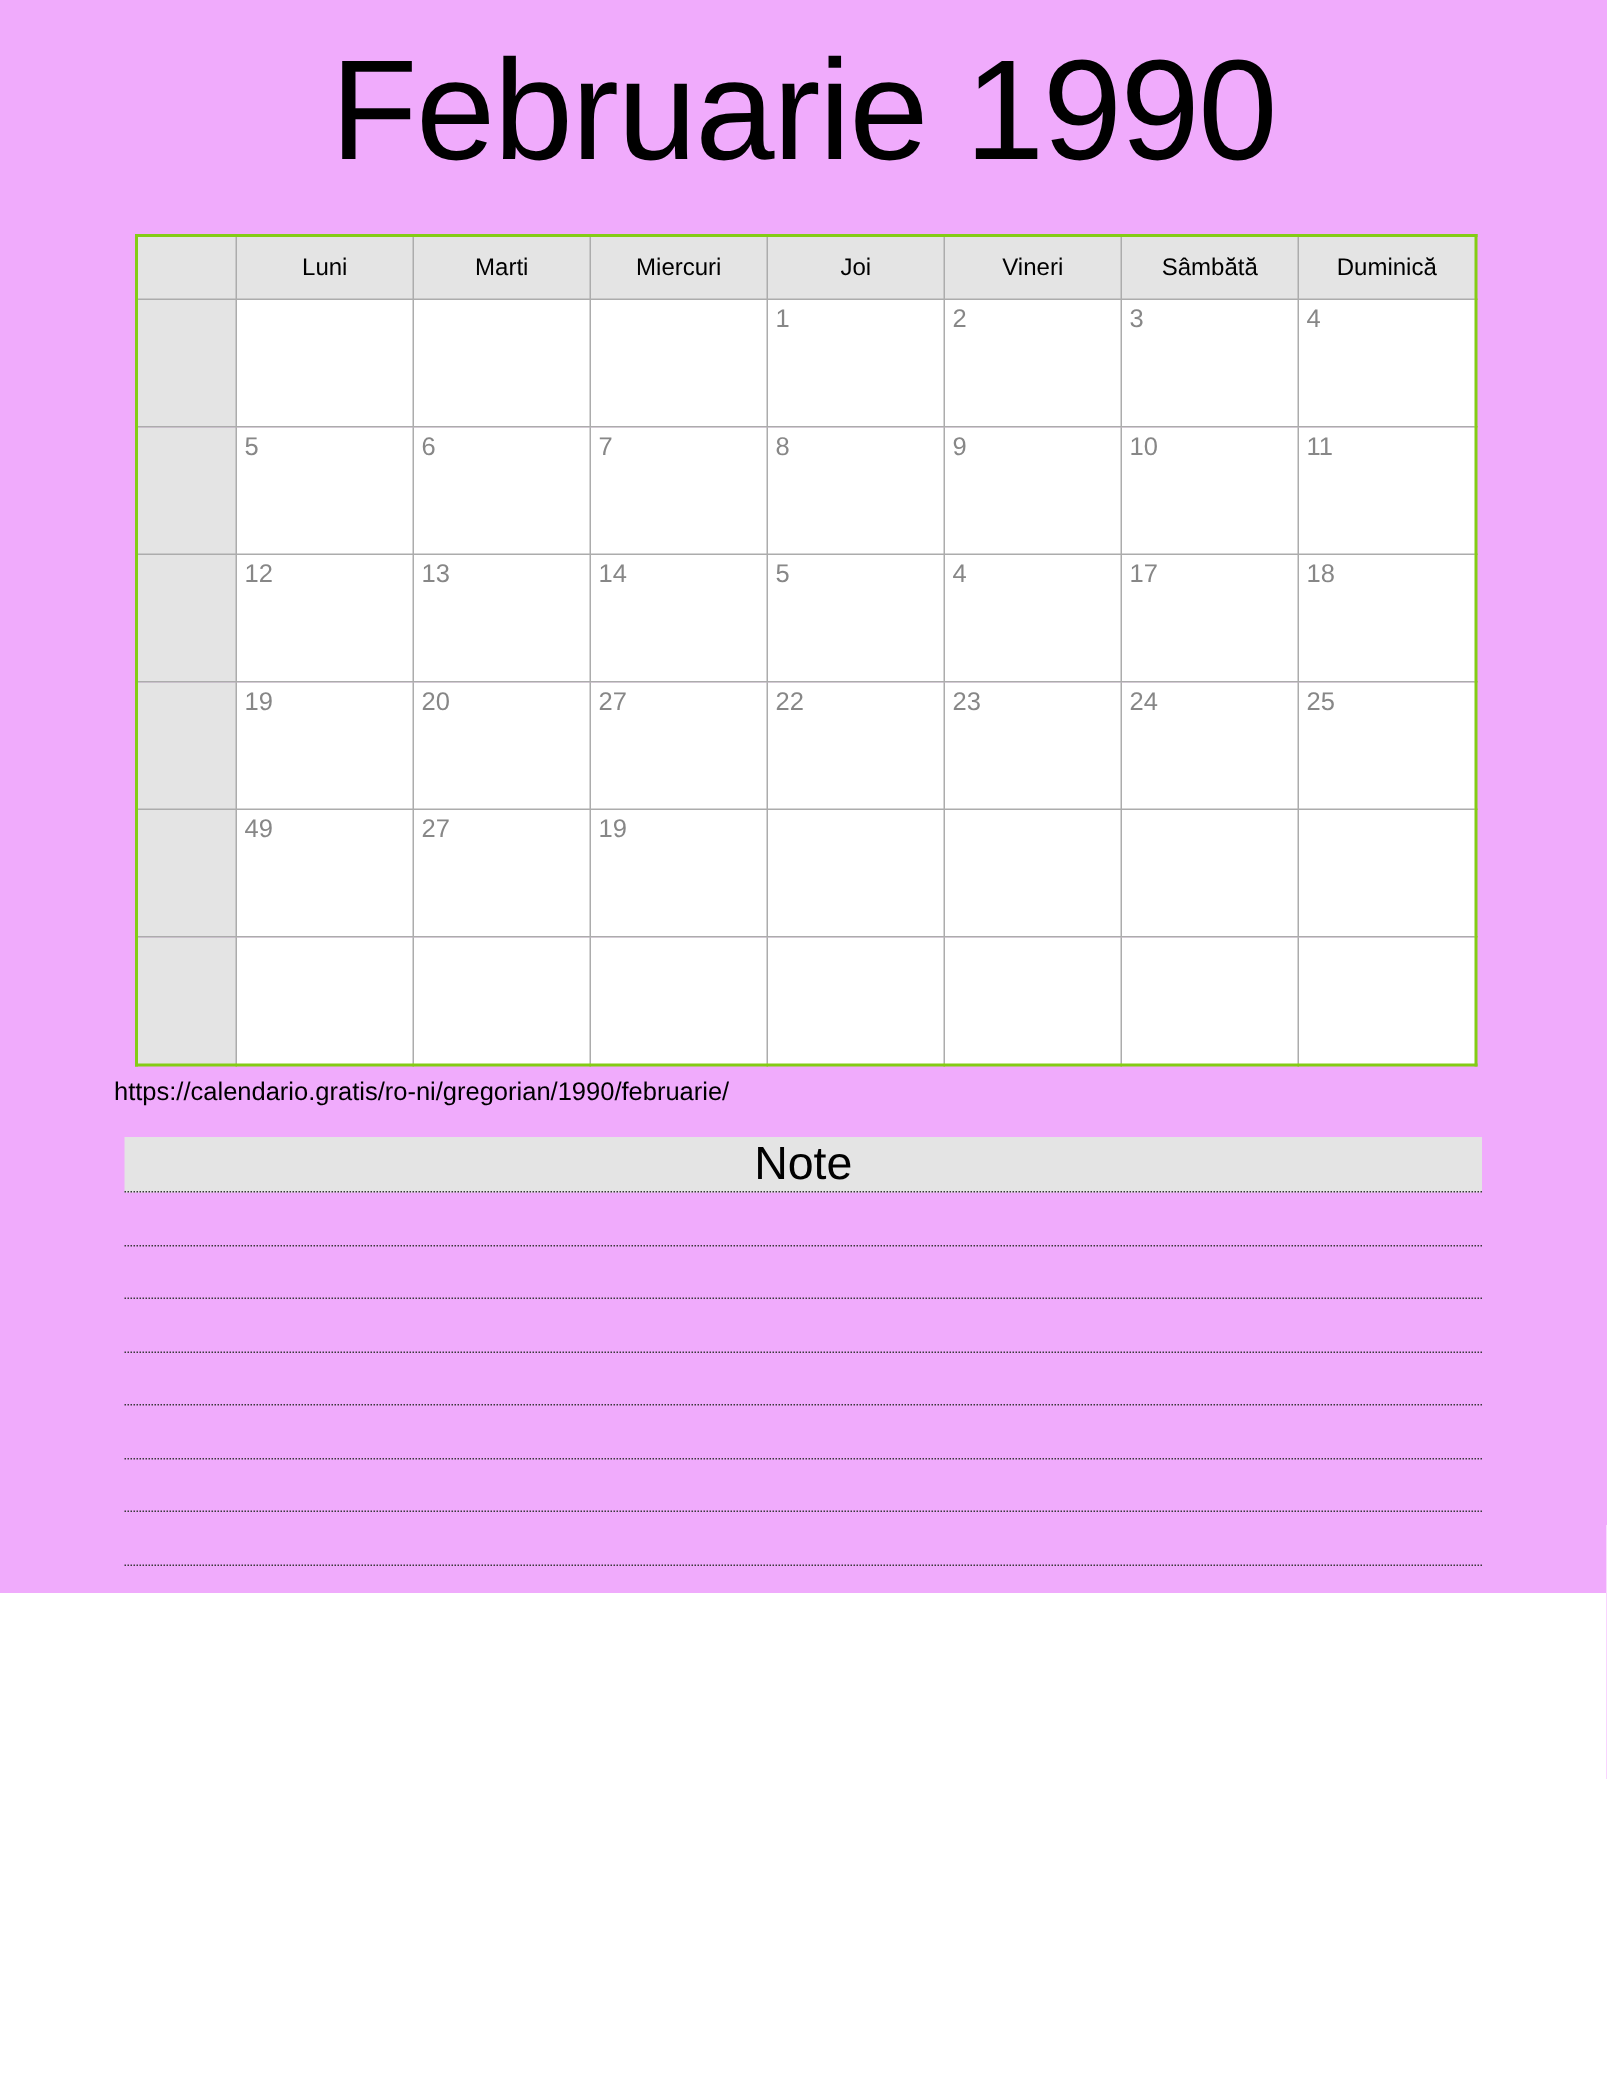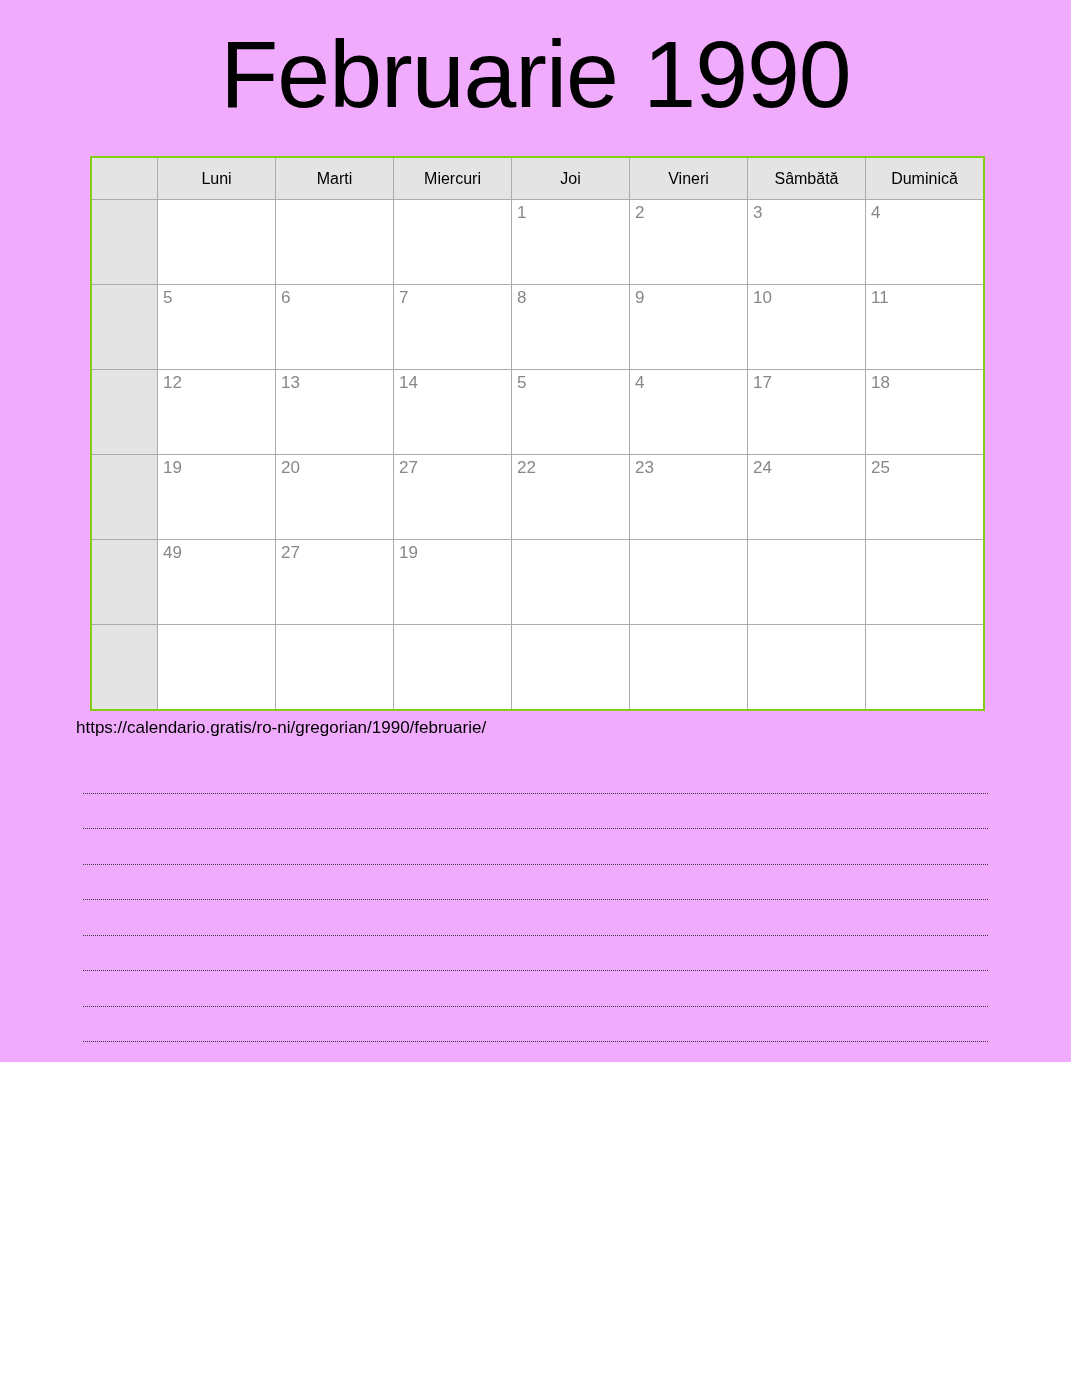--- a/index.html
+++ b/index.html
@@ -167,20 +167,21 @@
         <td class="day-cell"><span class="day-number"></span></td>
         <td class="day-cell"><span class="day-number"></span></td>
         <td class="day-cell"><span class="day-number"></span></td>
       </tr>
     </tbody>
   </table>
 
   <div class="source-url">https://calendario.gratis/ro-ni/gregorian/1990/februarie/</div>
 
   <div class="notes-section">
+    <div class="notes-header">Note</div>
     <div>
         <div class="note-line"></div>
         <div class="note-line"></div>
         <div class="note-line"></div>
         <div class="note-line"></div>
         <div class="note-line"></div>
         <div class="note-line"></div>
         <div class="note-line"></div>
         <div class="note-line"></div>
         <div class="note-line"></div>

